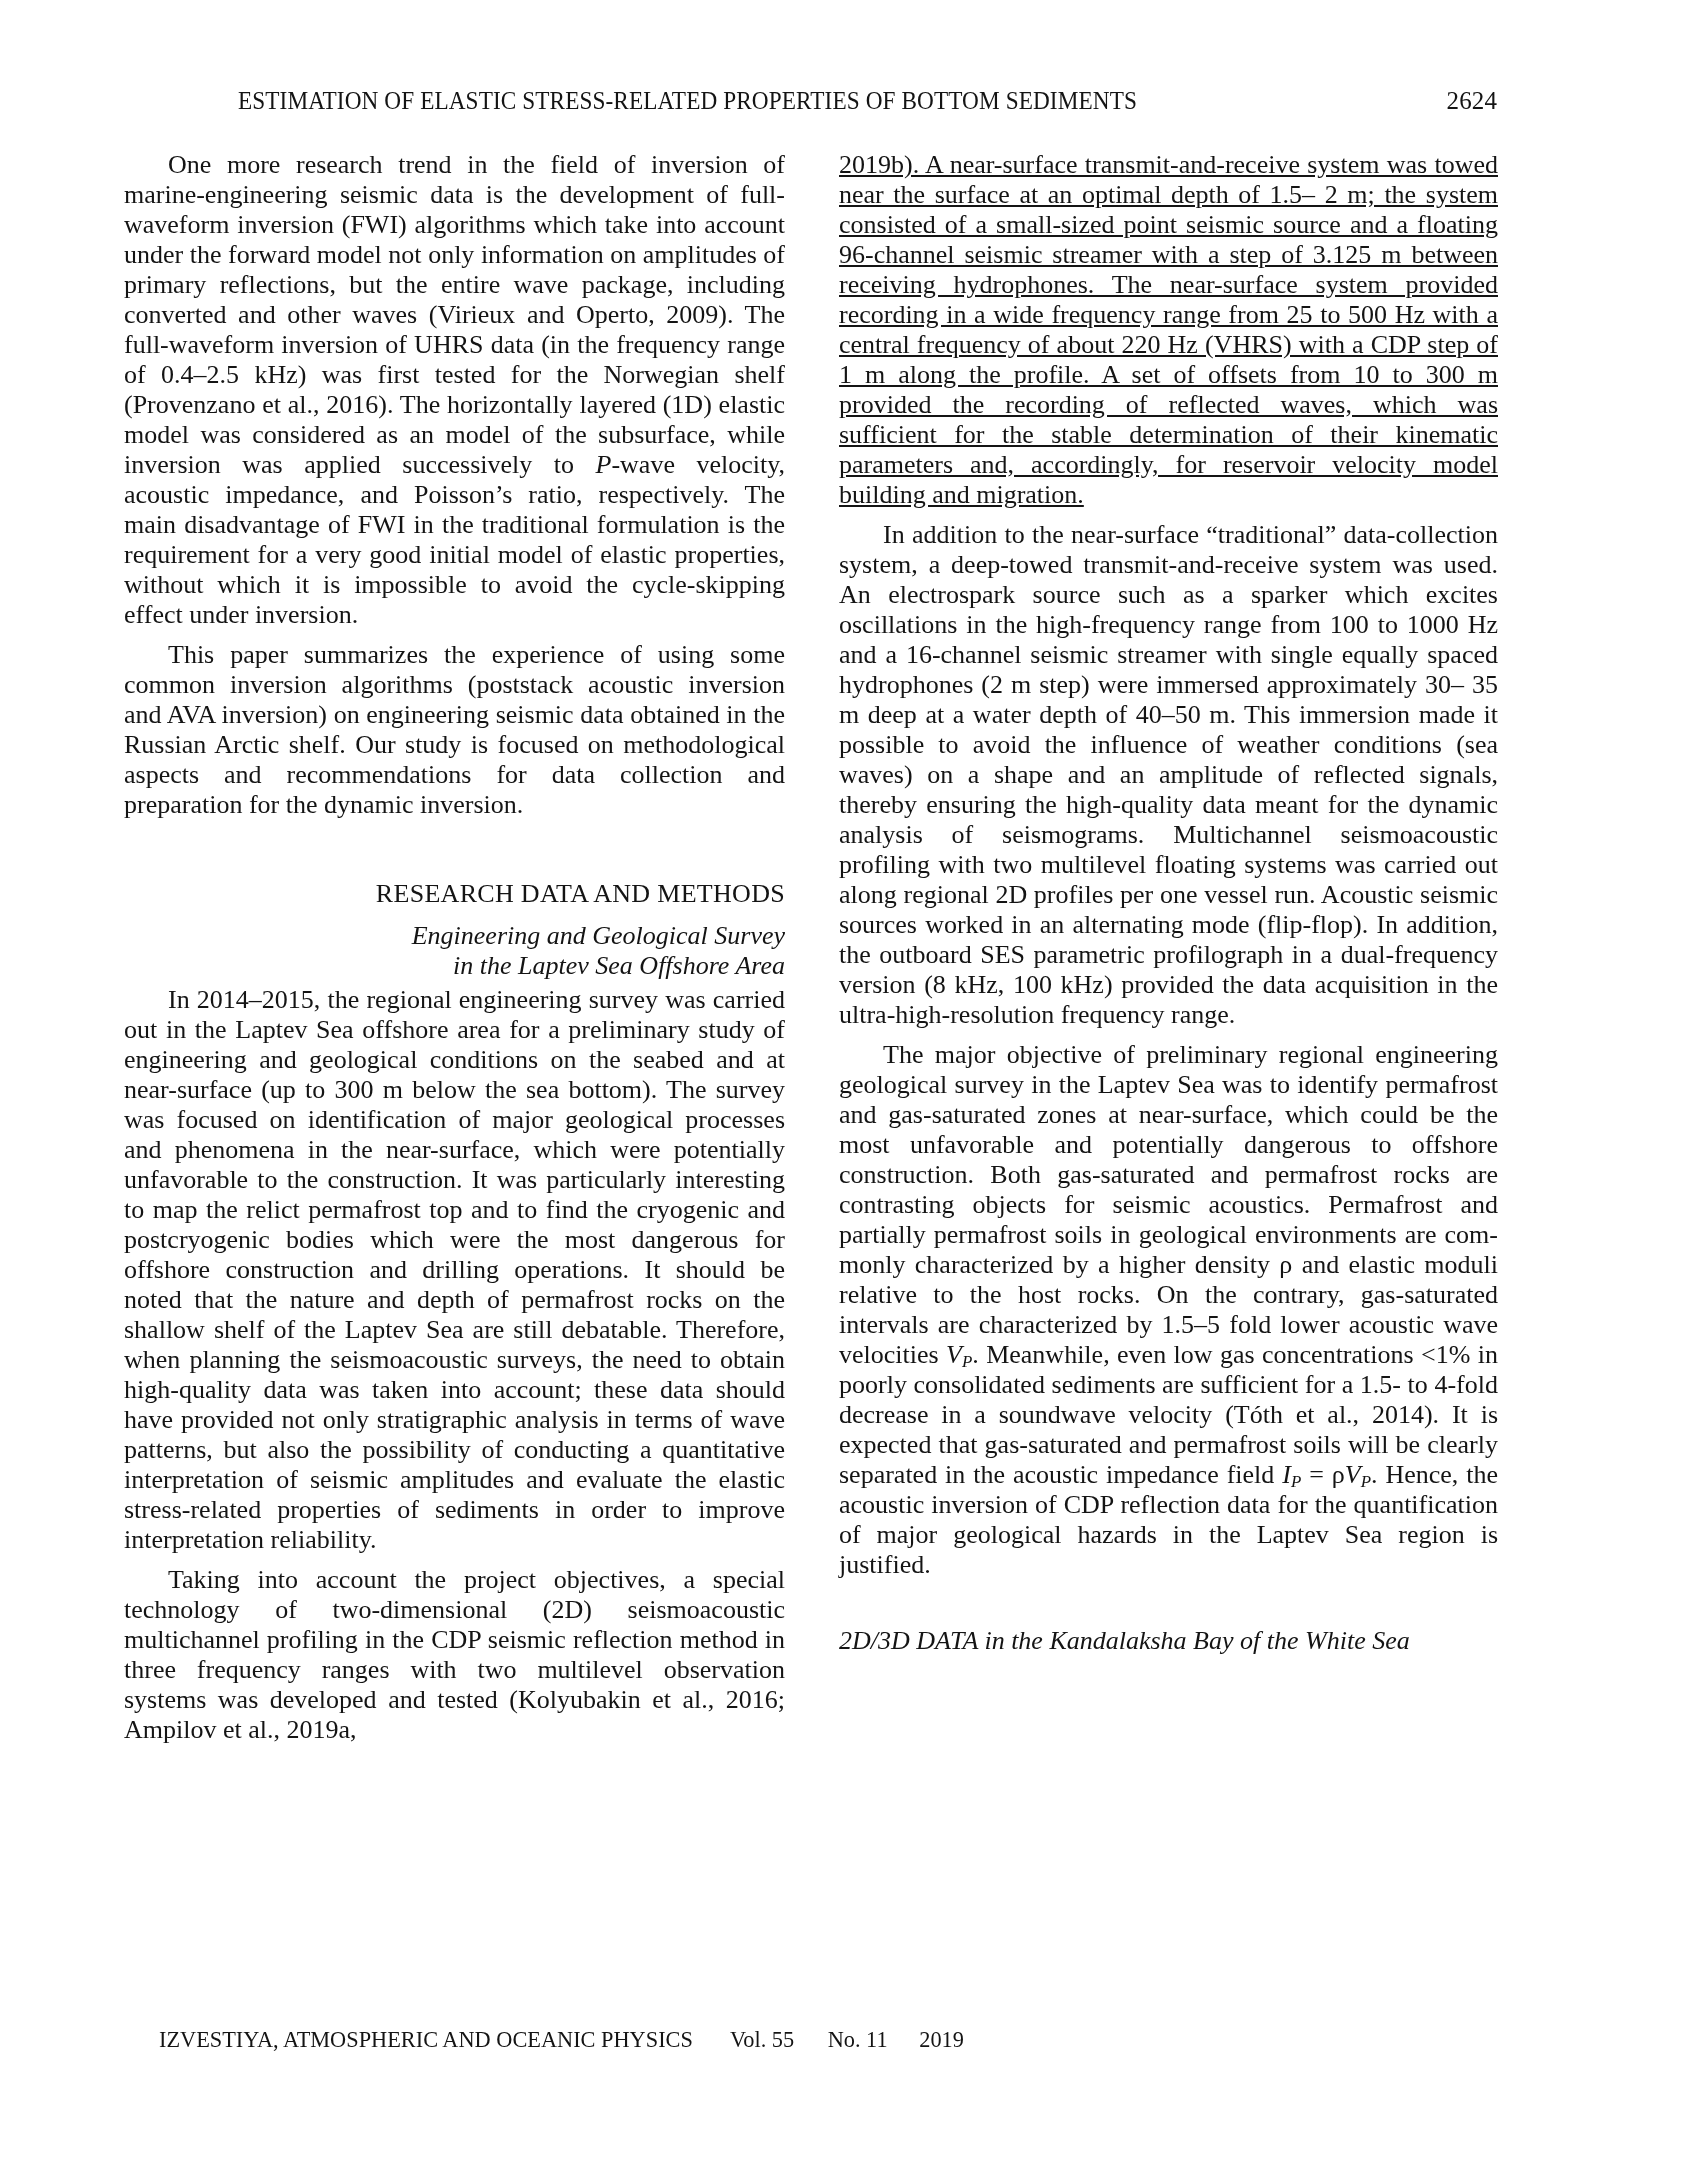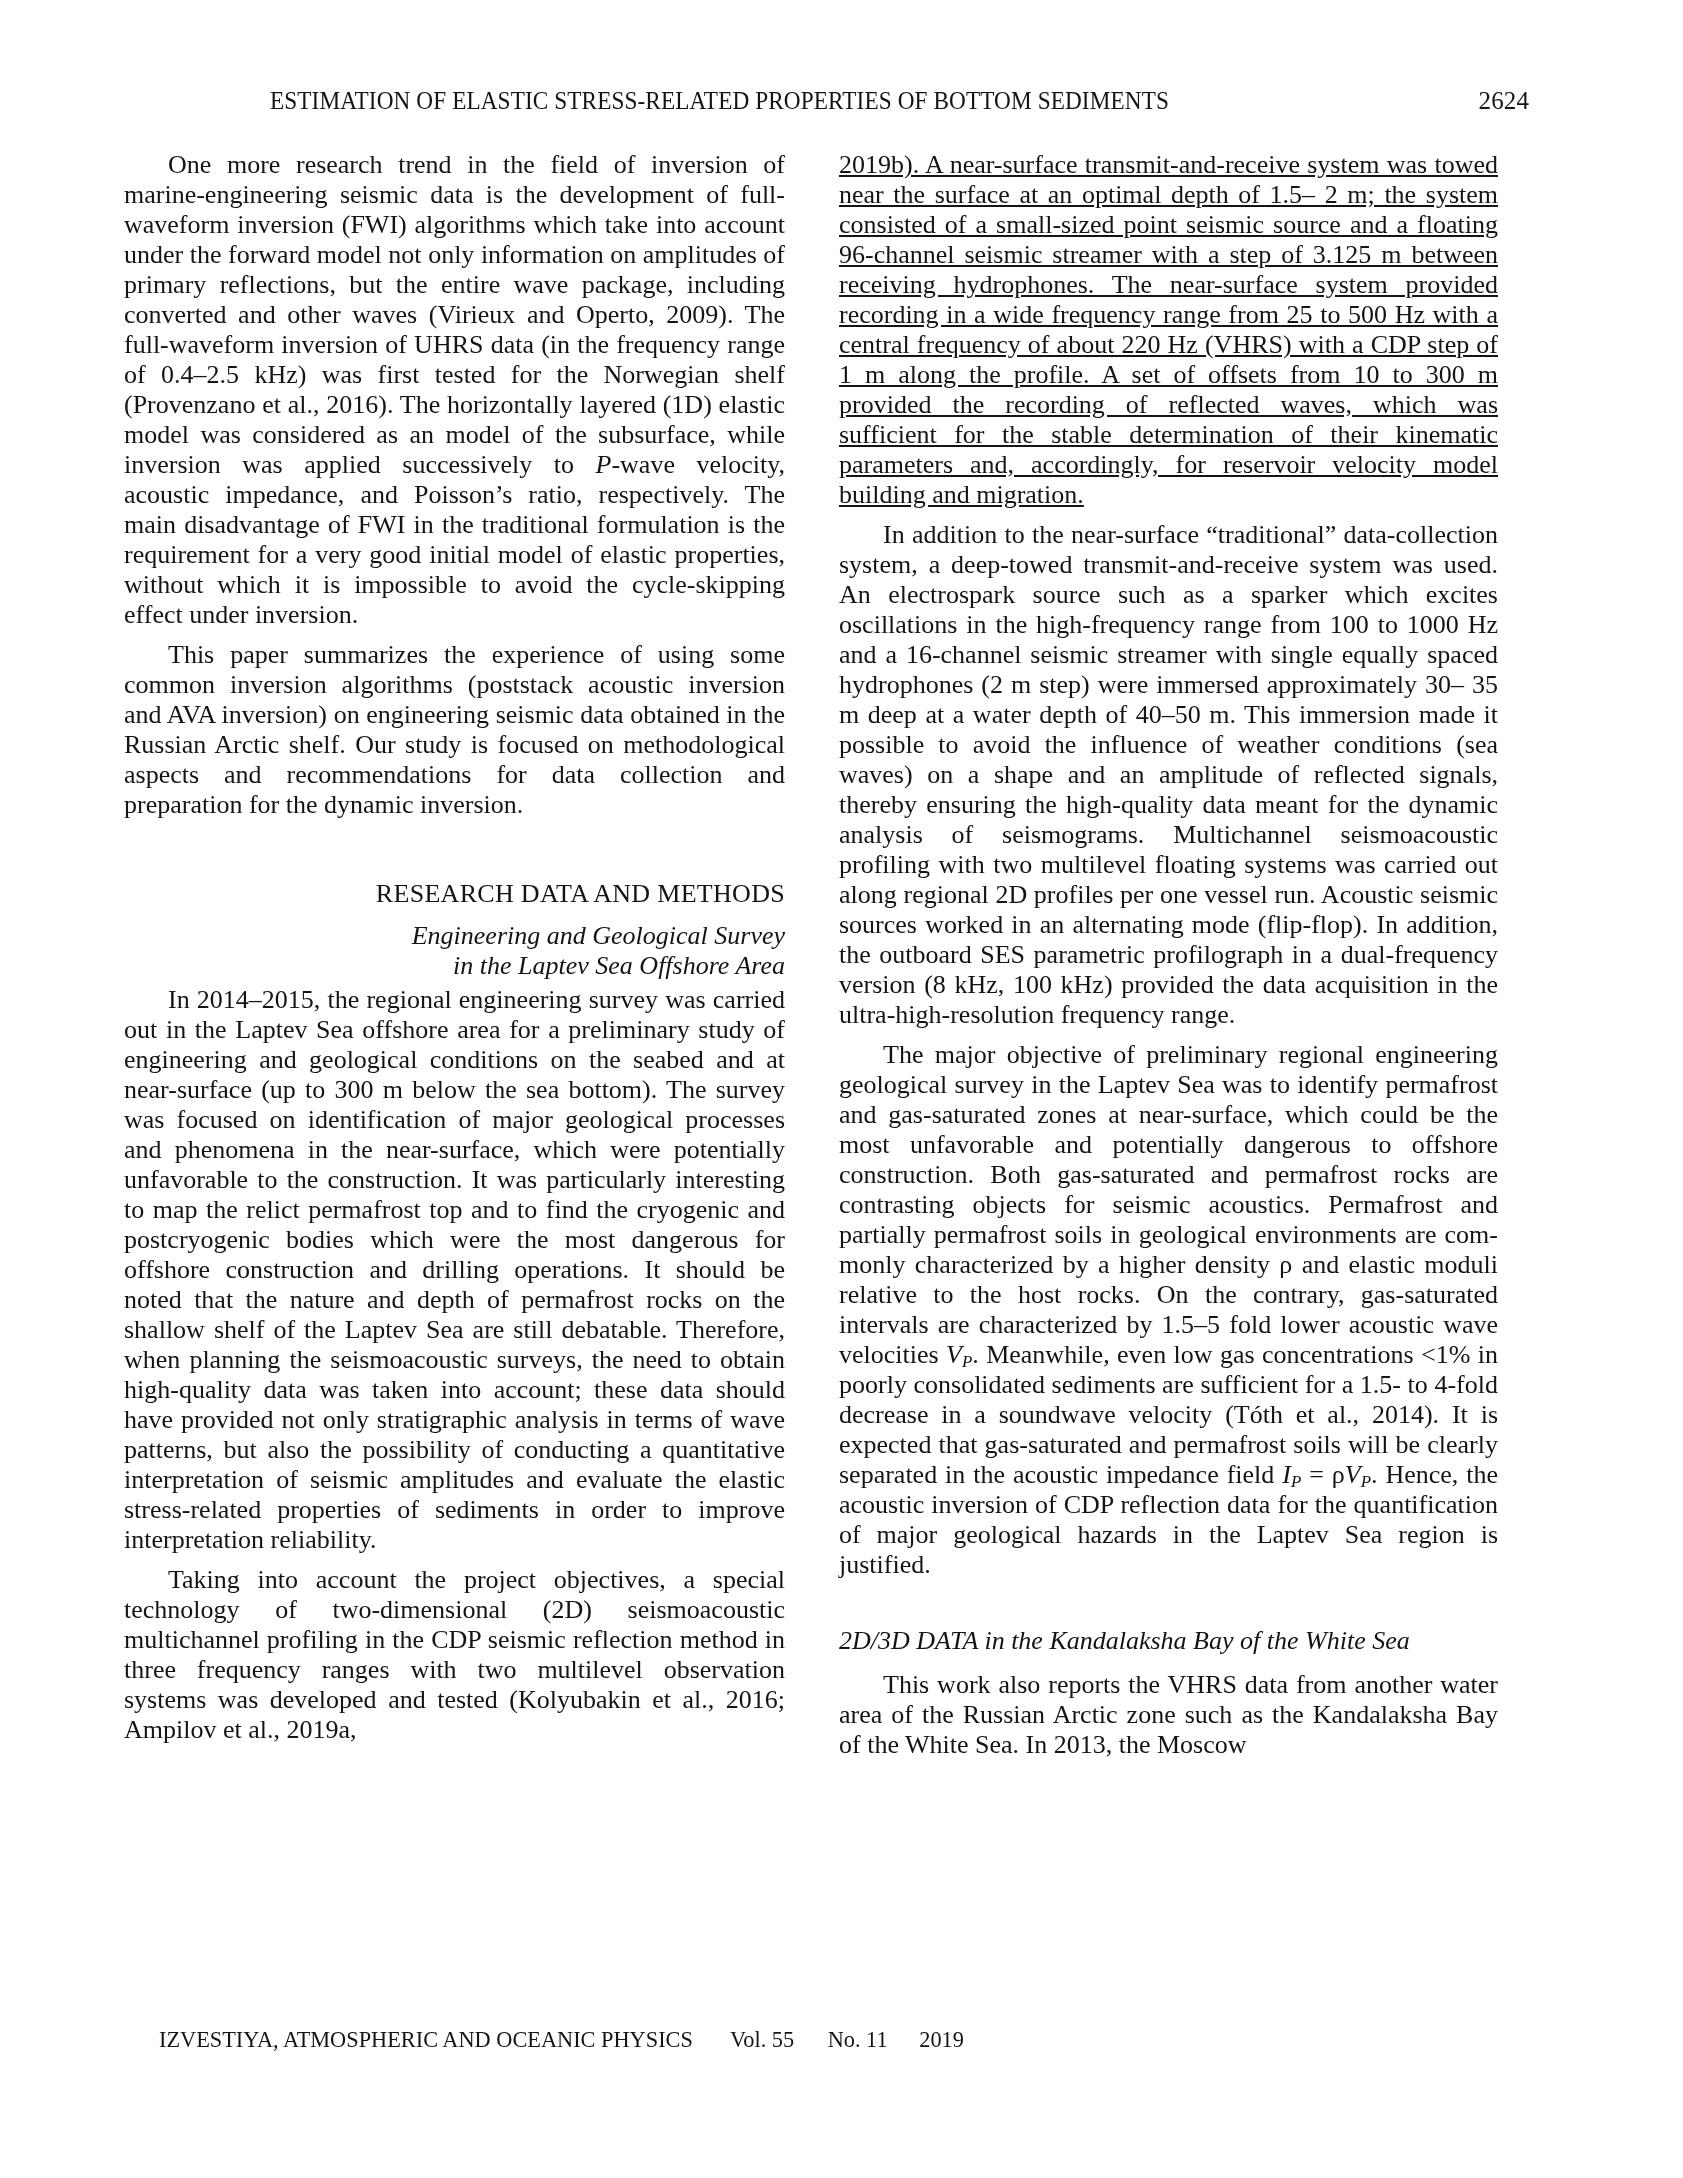--- a/index.html
+++ b/index.html
@@ -16,21 +16,20 @@
       font-family: "Liberation Serif", "DejaVu Serif", serif;
     }
     .running-head {
       position: absolute;
       top: 87px;
       left: 238px;
       width: 1259px;
       height: 34px;
       font-size: 25px;
       letter-spacing: 0.1px;
-      margin-left: 32px;
     }
     .running-head .title {
       position: absolute;
       left: 0;
       top: 0;
       transform: scaleX(0.93);
       transform-origin: left top;
       white-space: nowrap;
     }
     .running-head .page-number {
@@ -111,21 +110,20 @@
   <p class="after-head">In 2014–2015, the regional engineering survey was carried out in the Laptev Sea offshore area for a pre­liminary study of engineering and geological condi­tions on the seabed and at near-surface (up to 300 m below the sea bottom). The survey was focused on identification of major geological processes and phe­nomena in the near-surface, which were potentially unfavorable to the construction. It was particularly interesting to map the relict permafrost top and to find the cryogenic and postcryogenic bodies which were the most dangerous for offshore construction and drilling operations. It should be noted that the nature and depth of permafrost rocks on the shallow shelf of the Laptev Sea are still debatable. Therefore, when planning the seismoacoustic surveys, the need to obtain high-quality data was taken into account; these data should have provided not only stratigraphic anal­ysis in terms of wave patterns, but also the possibility of conducting a quantitative interpretation of seismic amplitudes and evaluate the elastic stress-related properties of sediments in order to improve interpreta­tion reliability.</p>
   <p>Taking into account the project objectives, a spe­cial technology of two-dimensional (2D) seismoa­coustic multichannel profiling in the CDP seismic reflection method in three frequency ranges with two multilevel observation systems was developed and tested (Kolyubakin et al., 2016; Ampilov et al., 2019a,</p>
 </div>
 
 <div class="column col-right">
   <p class="cont">2019b). A near-surface transmit-and-receive system was towed near the surface at an optimal depth of 1.5– 2 m; the system consisted of a small-sized point seis­mic source and a floating 96-channel seismic streamer with a step of 3.125 m between receiving hydrophones. The near-surface system provided recording in a wide frequency range from 25 to 500 Hz with a central fre­quency of about 220 Hz (VHRS) with a CDP step of 1 m along the profile. A set of offsets from 10 to 300 m provided the recording of reflected waves, which was sufficient for the stable determination of their kine­matic parameters and, accordingly, for reservoir velocity model building and migration.</p>
   <p>In addition to the near-surface “traditional” data-collection system, a deep-towed transmit-and-receive system was used. An electrospark source such as a sparker which excites oscillations in the high-fre­quency range from 100 to 1000 Hz and a 16-channel seismic streamer with single equally spaced hydro­phones (2 m step) were immersed approximately 30– 35 m deep at a water depth of 40–50 m. This immer­sion made it possible to avoid the influence of weather conditions (sea waves) on a shape and an amplitude of reflected signals, thereby ensuring the high-quality data meant for the dynamic analysis of seismograms. Multi­channel seismoacoustic profiling with two multilevel floating systems was carried out along regional 2D pro­files per one vessel run. Acoustic seismic sources worked in an alternating mode (flip-flop). In addition, the out­board SES parametric profilograph in a dual-frequency version (8 kHz, 100 kHz) provided the data acquisition in the ultra-high-resolution frequency range.</p>
   <p><span>The major objective of preliminary regional engi­neering geological survey in the Laptev Sea was to identify permafrost and gas-saturated zones at near-surface, which could be the most unfavorable and potentially dangerous to offshore construction. Both gas-saturated and permafrost rocks are contrasting objects for seismic acoustics. Permafrost and partially permafrost soils in geological environments are com­monly characterized by a higher density ρ and elastic moduli relative to the host rocks. On the contrary, gas-saturated intervals are characterized by 1.5–5 fold lower acoustic wave velocities </span><i><span>V</span><sub>P</sub></i><span>. Meanwhile, even low gas concentrations &lt;1% in poorly consolidated sediments are sufficient for a 1.5- to 4-fold decrease in a soundwave velocity (Tóth et al., 2014). It is expected that gas-saturated and permafrost soils will be clearly separated in the acoustic impedance field </span><i><span>I</span><sub>P</sub></i><span> = ρ</span><i><span>V</span><sub>P</sub></i><span>. Hence, the acoustic inversion of CDP reflection data for the quantification of major geological hazards in the Laptev Sea region is justified.</span></p>
 
   <div class="subsection-heading right">2D/3D DATA in the Kandalaksha Bay of the White Sea</div>
-  <p class="after-head">This work also reports the VHRS data from another water area of the Russian Arctic zone such as the Kan­dalaksha Bay of the White Sea. In 2013, the Moscow</p>
 </div>
 
 <div class="footer">
   <span class="journal">IZVESTIYA, ATMOSPHERIC AND OCEANIC PHYSICS</span>
   <span class="vol">Vol. 55</span>
   <span class="no">No. 11</span>
   <span class="year">2019</span>
 </div>
 
 

